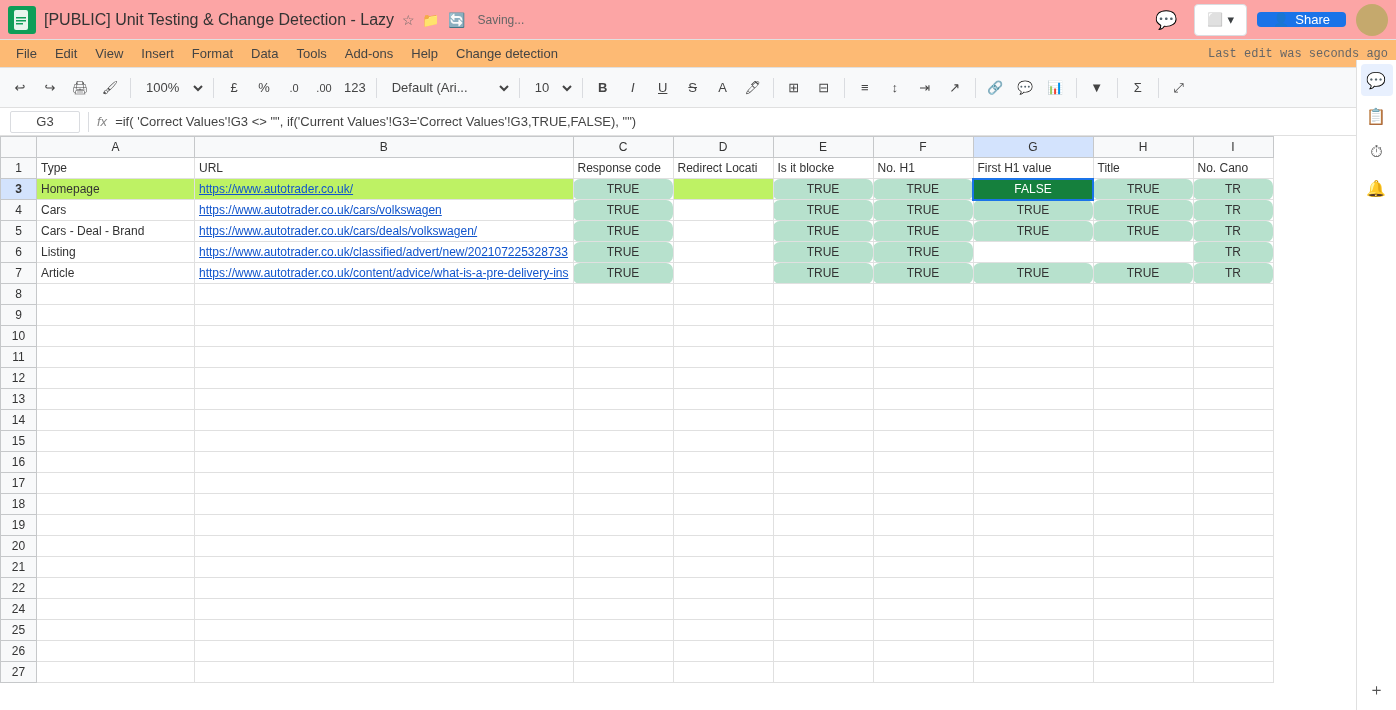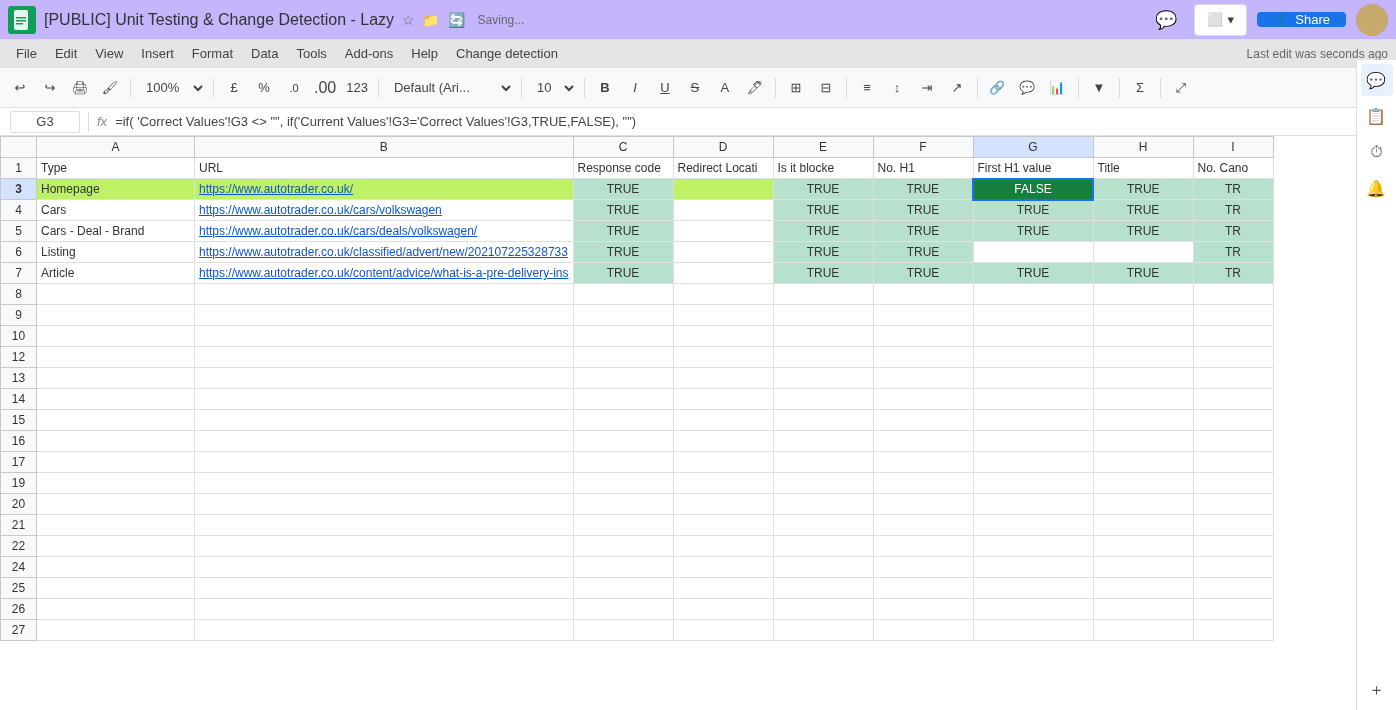--- a/index.html
+++ b/index.html
@@ -1,21 +1,21 @@
 <!DOCTYPE html>
 <html><head>
   <meta charset="utf-8">
   <style>
     * { box-sizing: border-box; margin: 0; padding: 0; }
     body { font-family: Arial, sans-serif; font-size: 13px; background: #fff; overflow: hidden; }
 
     
     #top-bar {
       display: flex; align-items: center; height: 40px; padding: 0 8px;
-      background: #c4b5fd; border-bottom: 1px solid #e0e0e0;
+      background: #fca5a5; border-bottom: 1px solid #e0e0e0;
       gap: 8px;
     }
     #app-icon {
       width: 28px; height: 28px; background: #0f9d58; border-radius: 3px;
       display: flex; align-items: center; justify-content: center;
       color: white; font-size: 16px; font-weight: bold; flex-shrink: 0;
     }
     #title-area { display: flex; flex-direction: column; flex: 1; }
     #doc-title { font-size: 16px; color: #333; font-weight: 400; }
     .title-icon { color: #666; font-size: 14px; cursor: pointer; }
@@ -37,28 +37,28 @@
       display: flex; align-items: center; gap: 6px;
     }
     #user-avatar {
       width: 32px; height: 32px; border-radius: 50%; background: #c5a96d;
       overflow: hidden; cursor: pointer;
     }
 
     
     #menu-bar {
       display: flex; align-items: center; height: 28px; padding: 0 8px;
-      background: #e5e5e5; border-bottom: 1px solid #e0e0e0;
+      background: #fdba74; border-bottom: 1px solid #e0e0e0;
       gap: 2px;
     }
     .menu-item {
       padding: 2px 8px; font-size: 13px; color: #444; cursor: pointer;
       border-radius: 3px;
     }
-    #last-edit { margin-left: auto; font-size: 12px; color: #666; }
+    #last-edit { margin-left: auto; font-size: 12px; color: #666; font-family: Liberation Mono, monospace; }
 
     
     #toolbar {
       display: flex; align-items: center; height: 40px; padding: 0 6px;
       background: #f8f9fa; border-bottom: 1px solid #e0e0e0;
       gap: 2px; flex-wrap: nowrap; overflow: hidden;
     }
     .tb-sep { width: 1px; height: 20px; background: #dadce0; margin: 0 4px; flex-shrink: 0; }
     .tb-btn {
       height: 28px; min-width: 28px; border: none; background: transparent;
@@ -145,21 +145,21 @@
       border: 1px solid #c6c8ca; cursor: pointer;
     }
     .row-num.selected { background: #d3e3fd; font-weight: bold; }
 
     
     .cell {
       color: #333; background: #fff;
     }
     .cell.selected-row { background: #bef264; }
     .cell.center { text-align: center; }
-    .cell.green-bg { background: #b7e1cd; }
+    .cell.green-bg { background: #b7e1cd; border-radius: 7px; }
     .cell.red-bg { background: #15803d; color: #fff; }
     .cell.url-cell { color: #1155cc; text-decoration: underline; cursor: pointer; }
 
     
     #side-panel {
       position: fixed; right: 0; top: 60px;
       display: flex; flex-direction: column; align-items: center;
       gap: 4px; padding: 4px;
       background: #fff; border-left: 1px solid #e0e0e0;
       height: calc(100% - 60px); width: 40px;
@@ -226,21 +226,21 @@
   <button class="tb-btn">🖨</button>
   <button class="tb-btn">🖌</button>
   <div class="tb-sep"></div>
   <select class="tb-select tb-zoom">
     <option>100%</option>
   </select>
   <div class="tb-sep"></div>
   <button class="tb-btn">£</button>
   <button class="tb-btn">%</button>
   <button class="tb-btn" style="font-size:11px;">.0</button>
-  <button class="tb-btn" style="font-size:16px;">.00</button>
+  <button class="tb-btn" style="font-size:11px;">.00</button>
   <button class="tb-btn">123</button>
   <div class="tb-sep"></div>
   <select class="tb-select tb-font-select">
     <option>Default (Ari...</option>
   </select>
   <div class="tb-sep"></div>
   <select class="tb-select tb-size-select">
     <option>10</option>
   </select>
   <div class="tb-sep"></div>
@@ -416,20 +416,32 @@
             <td class="cell"></td>
             <td class="cell"></td>
             <td class="cell"></td>
             <td class="cell"></td>
             <td class="cell"></td>
             <td class="cell"></td>
             <td class="cell"></td>
             <td class="cell"></td>
           </tr>
         <tr>
+            <td class="row-num">11</td>
+            <td class="cell"></td>
+            <td class="cell"></td>
+            <td class="cell"></td>
+            <td class="cell"></td>
+            <td class="cell"></td>
+            <td class="cell"></td>
+            <td class="cell"></td>
+            <td class="cell"></td>
+            <td class="cell"></td>
+          </tr>
+        <tr>
             <td class="row-num">12</td>
             <td class="cell"></td>
             <td class="cell"></td>
             <td class="cell"></td>
             <td class="cell"></td>
             <td class="cell"></td>
             <td class="cell"></td>
             <td class="cell"></td>
             <td class="cell"></td>
             <td class="cell"></td>
@@ -477,20 +489,32 @@
             <td class="cell"></td>
             <td class="cell"></td>
             <td class="cell"></td>
             <td class="cell"></td>
             <td class="cell"></td>
             <td class="cell"></td>
             <td class="cell"></td>
           </tr>
         <tr>
             <td class="row-num">17</td>
+            <td class="cell"></td>
+            <td class="cell"></td>
+            <td class="cell"></td>
+            <td class="cell"></td>
+            <td class="cell"></td>
+            <td class="cell"></td>
+            <td class="cell"></td>
+            <td class="cell"></td>
+            <td class="cell"></td>
+          </tr>
+        <tr>
+            <td class="row-num">18</td>
             <td class="cell"></td>
             <td class="cell"></td>
             <td class="cell"></td>
             <td class="cell"></td>
             <td class="cell"></td>
             <td class="cell"></td>
             <td class="cell"></td>
             <td class="cell"></td>
             <td class="cell"></td>
           </tr>

